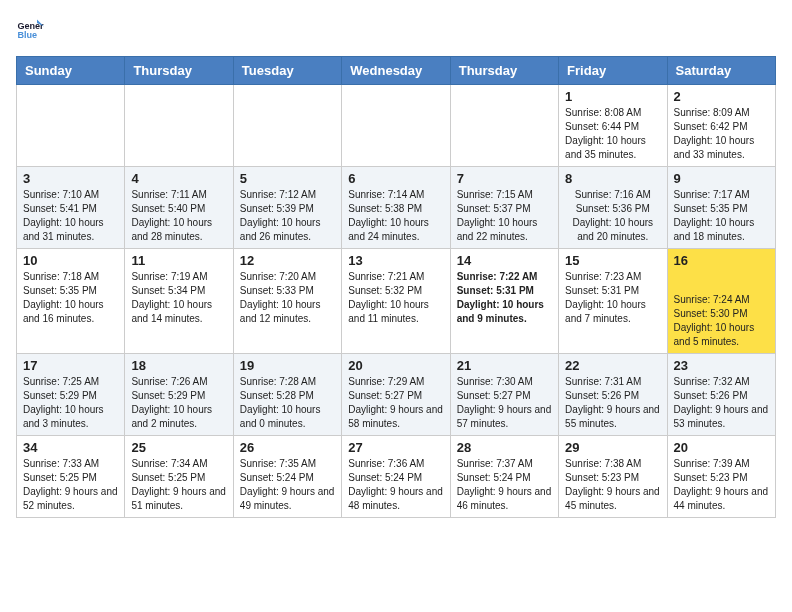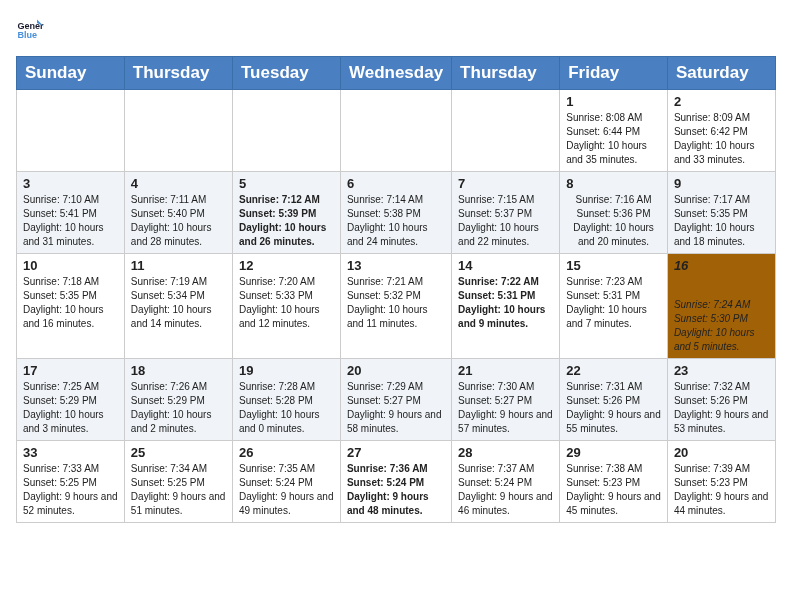--- a/index.html
+++ b/index.html
@@ -38,21 +38,21 @@
       color: #555;
     }
     .calendar {
       width: 100%;
       border-collapse: collapse;
       border: 1px solid #ccc;
     }
     .calendar th {
       background: #4a7fc1;
       color: #fff;
-      font-size: 17px;
+      font-size: 13px;
       font-weight: bold;
       padding: 6px 8px;
       text-align: left;
       border: 1px solid #3a6faa;
     }
     .calendar td {
       width: calc(100% / 7);
       vertical-align: top;
       padding: 4px 6px;
       font-size: 10.5px;
@@ -138,21 +138,21 @@
 Daylight: 10 hours and 31 minutes.</div>
         </td>
         <td style="background: rgb(240, 244, 248);">
           <div class="day-number">4</div>
           <div class="day-info" style="white-space: pre-line;">Sunrise: 7:11 AM
 Sunset: 5:40 PM
 Daylight: 10 hours and 28 minutes.</div>
         </td>
         <td style="background: rgb(240, 244, 248);">
           <div class="day-number">5</div>
-          <div class="day-info" style="white-space: pre-line; font-weight: bold;">Sunrise: 7:12 AM
+          <div class="day-info" style="white-space: pre-line;">Sunrise: 7:12 AM
 Sunset: 5:39 PM
 Daylight: 10 hours and 26 minutes.</div>
         </td>
         <td style="background: rgb(240, 244, 248);">
           <div class="day-number">6</div>
           <div class="day-info" style="white-space: pre-line;">Sunrise: 7:14 AM
 Sunset: 5:38 PM
 Daylight: 10 hours and 24 minutes.</div>
         </td>
         <td style="background: rgb(240, 244, 248);">
@@ -204,21 +204,21 @@
           <div class="day-info" style="white-space: pre-line; font-weight: bold;">Sunrise: 7:22 AM
 Sunset: 5:31 PM
 Daylight: 10 hours and 9 minutes.</div>
         </td>
         <td style="background: rgb(255, 255, 255);">
           <div class="day-number">15</div>
           <div class="day-info" style="white-space: pre-line;">Sunrise: 7:23 AM
 Sunset: 5:31 PM
 Daylight: 10 hours and 7 minutes.</div>
         </td>
-        <td style="background: #a16207; font-style: italic;">
+        <td style="background: #fde047;">
           <div class="day-number">16</div>
           <div class="day-info" style="white-space: pre-line; margin-top: 25px;">Sunrise: 7:24 AM
 Sunset: 5:30 PM
 Daylight: 10 hours and 5 minutes.</div>
         </td>
       </tr>
       <tr>
         <td style="background: rgb(240, 244, 248);">
           <div class="day-number">17</div>
           <div class="day-info" style="white-space: pre-line;">Sunrise: 7:25 AM
@@ -257,40 +257,40 @@
         </td>
         <td style="background: rgb(240, 244, 248);">
           <div class="day-number">23</div>
           <div class="day-info" style="white-space: pre-line;">Sunrise: 7:32 AM
 Sunset: 5:26 PM
 Daylight: 9 hours and 53 minutes.</div>
         </td>
       </tr>
       <tr>
         <td style="background: rgb(255, 255, 255);">
-          <div class="day-number">33</div>
+          <div class="day-number">34</div>
           <div class="day-info" style="white-space: pre-line;">Sunrise: 7:33 AM
 Sunset: 5:25 PM
 Daylight: 9 hours and 52 minutes.</div>
         </td>
         <td style="background: rgb(255, 255, 255);">
           <div class="day-number">25</div>
           <div class="day-info" style="white-space: pre-line;">Sunrise: 7:34 AM
 Sunset: 5:25 PM
 Daylight: 9 hours and 51 minutes.</div>
         </td>
         <td style="background: rgb(255, 255, 255);">
           <div class="day-number">26</div>
           <div class="day-info" style="white-space: pre-line;">Sunrise: 7:35 AM
 Sunset: 5:24 PM
 Daylight: 9 hours and 49 minutes.</div>
         </td>
         <td style="background: rgb(255, 255, 255);">
           <div class="day-number">27</div>
-          <div class="day-info" style="white-space: pre-line; font-weight: bold;">Sunrise: 7:36 AM
+          <div class="day-info" style="white-space: pre-line;">Sunrise: 7:36 AM
 Sunset: 5:24 PM
 Daylight: 9 hours and 48 minutes.</div>
         </td>
         <td style="background: rgb(255, 255, 255);">
           <div class="day-number">28</div>
           <div class="day-info" style="white-space: pre-line;">Sunrise: 7:37 AM
 Sunset: 5:24 PM
 Daylight: 9 hours and 46 minutes.</div>
         </td>
         <td style="background: rgb(255, 255, 255);">

